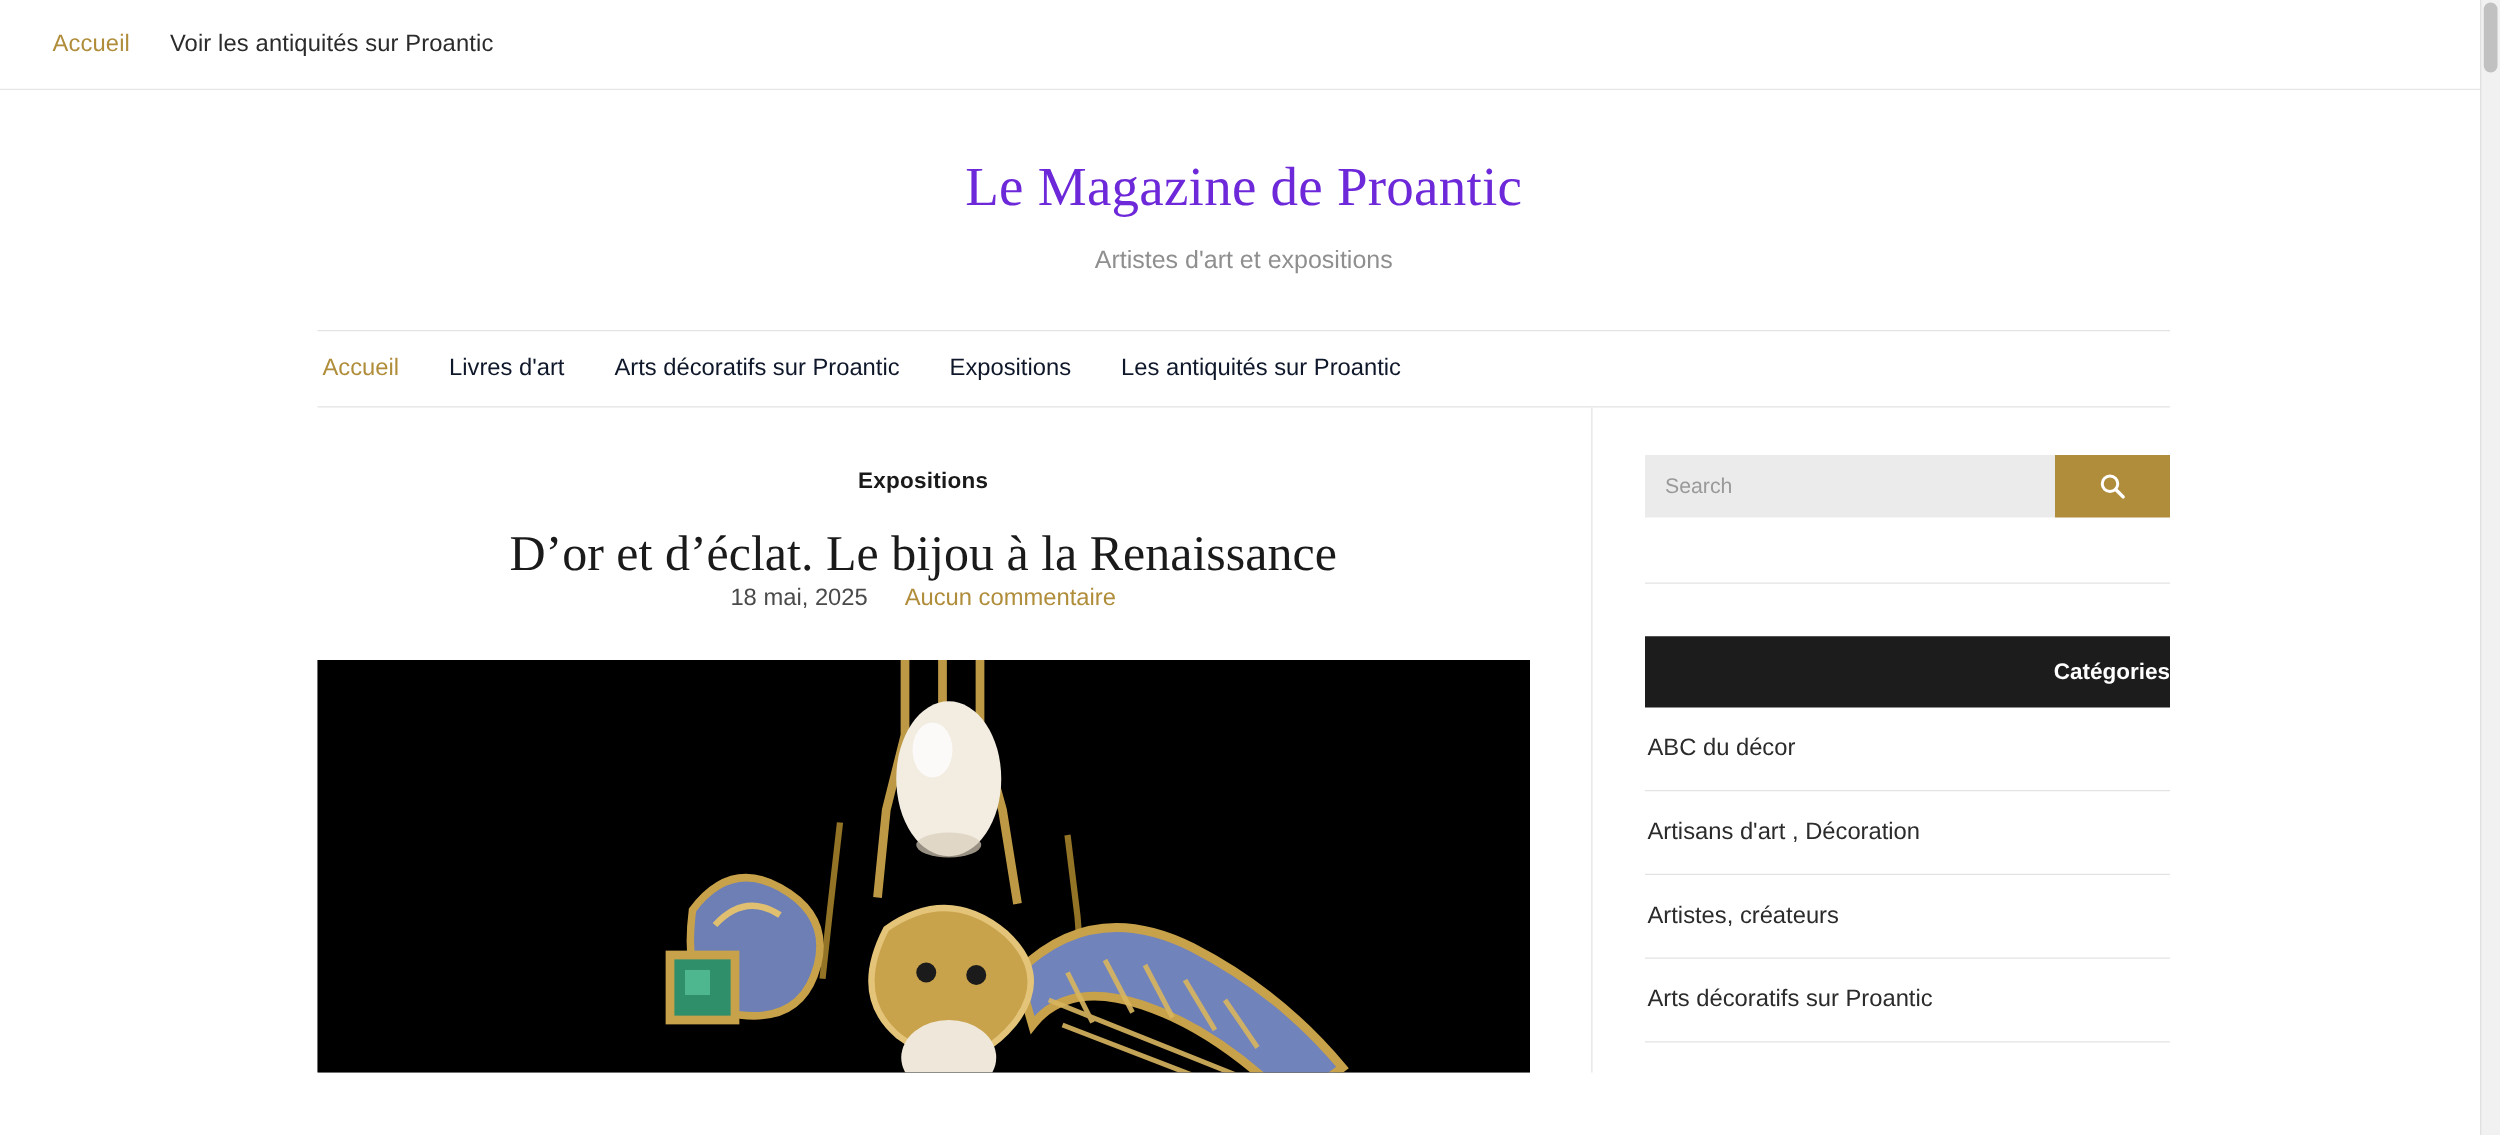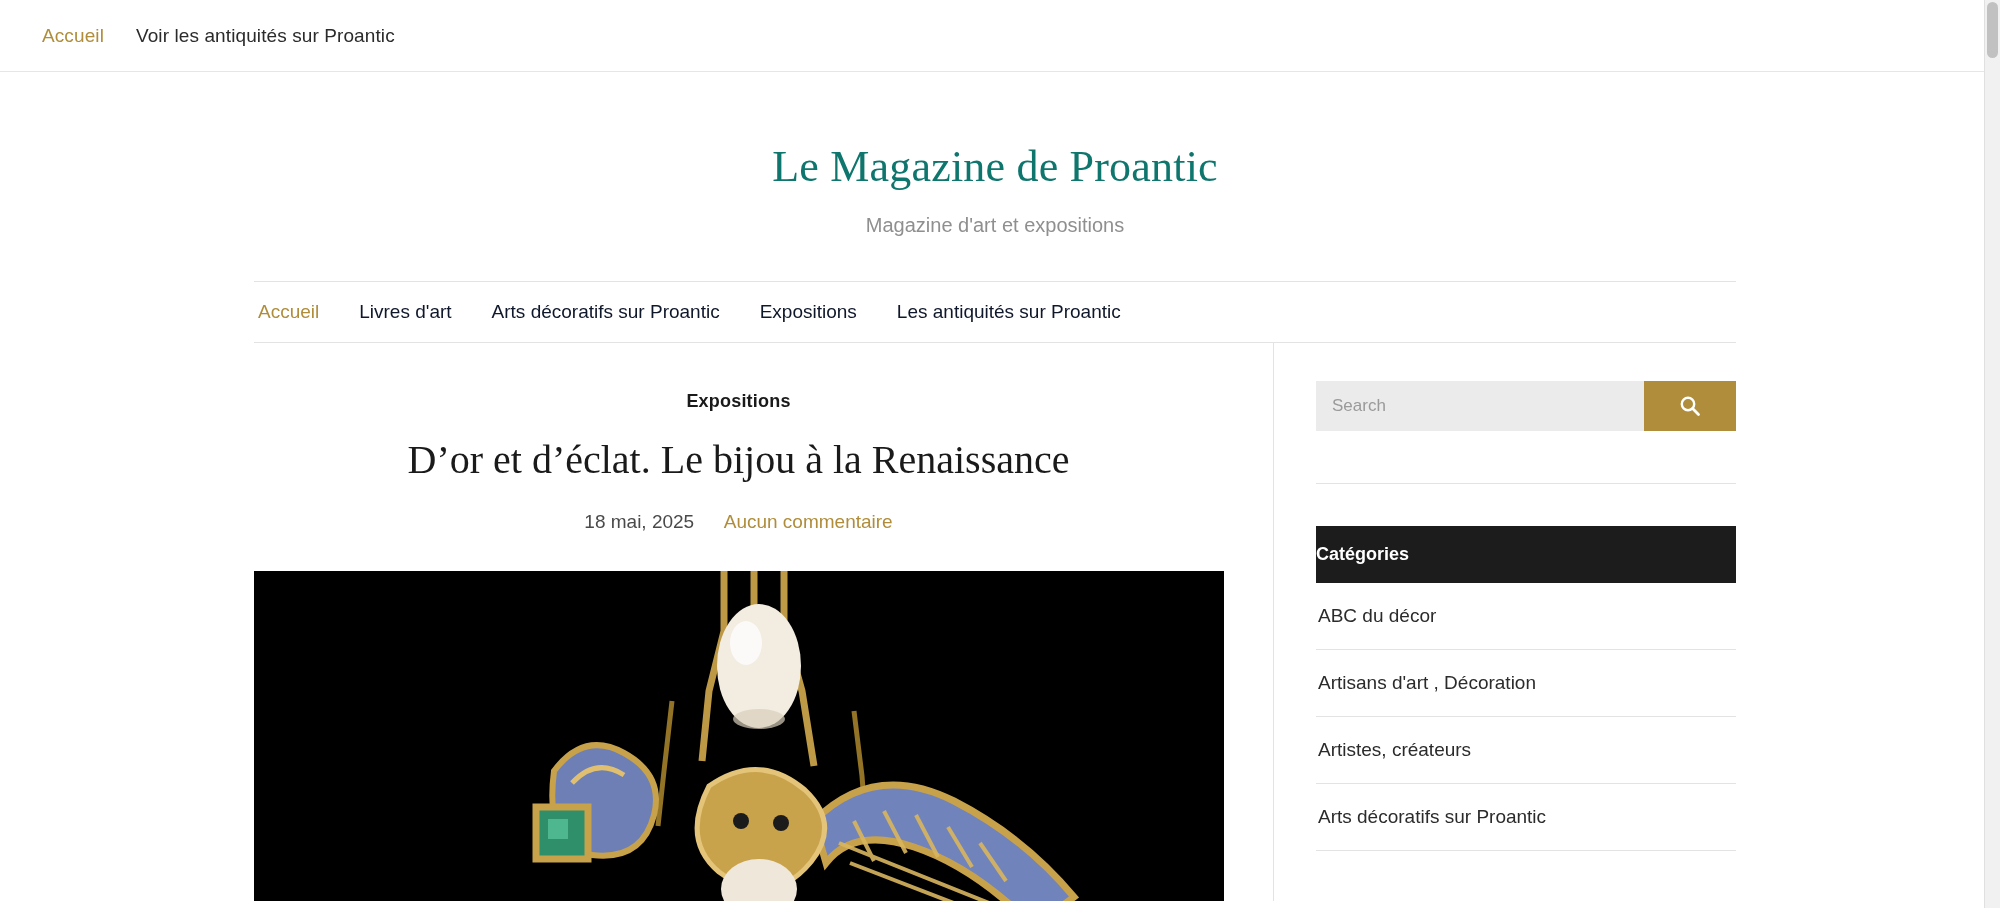--- a/index.html
+++ b/index.html
@@ -42,22 +42,22 @@
 
   
   .masthead {
     padding-top: 52px;
     text-align: center;
   }
   .site-title {
     font-family: "Liberation Serif", serif;
     font-size: 44px;
     font-weight: 400;
-    color: #0f766e;
-    margin: 17px;
+    color: #6d28d9;
+    margin: 0;
     letter-spacing: .2px;
   }
   .site-tagline {
     margin: 22px 0 0 0;
     font-size: 20px;
     color: #8f8f8f;
     font-weight: 400;
   }
 
   
@@ -108,21 +108,20 @@
   .post-title {
     font-family: "Liberation Serif", serif;
     font-weight: 400;
     font-size: 40px;
     line-height: 1.22;
     text-align: center;
     color: #1a1a1a;
     margin: 24px 0 0 0;
   }
   .post-meta {
-    margin-top: 26px;
     text-align: center;
     font-size: 19px;
     color: #4a4a4a;
   }
   .post-meta .sep { display: inline-block; width: 20px; }
   .post-meta a { color: #b08d3a; text-decoration: none; }
 
   .post-image {
     margin-top: 38px;
     width: 970px;
@@ -163,21 +162,21 @@
   .sidebar-divider {
     width: 420px;
     border-bottom: 1px solid #e3e3e3;
     margin-top: 52px;
   }
 
   .widget-head {
     width: 420px;
     background: #1c1c1c;
     color: #fff;
-    text-align: left;
+    text-align: right;
     font-size: 18px;
     font-weight: 700;
     padding: 18px 0;
     margin-top: 42px;
   }
   .cat-list { width: 420px; list-style: none; margin: 0; padding: 0; }
   .cat-list li {
     border-bottom: 1px solid #e3e3e3;
     padding: 22px 2px;
   }
@@ -217,21 +216,21 @@
 
     <div class="topbar">
       <a class="accent" href="#">Accueil</a>
       <a class="plain" href="#">Voir les antiquités sur Proantic</a>
     </div>
 
     <div class="page">
 
       <div class="masthead">
         <h1 class="site-title">Le Magazine de Proantic</h1>
-        <p class="site-tagline">Magazine d'art et expositions</p>
+        <p class="site-tagline">Artistes d'art et expositions</p>
       </div>
 
       <nav class="mainnav">
         <a class="current" href="#">Accueil</a>
         <a href="#">Livres d'art</a>
         <a href="#">Arts décoratifs sur Proantic</a>
         <a href="#">Expositions</a>
         <a href="#">Les antiquités sur Proantic</a>
       </nav>
 

